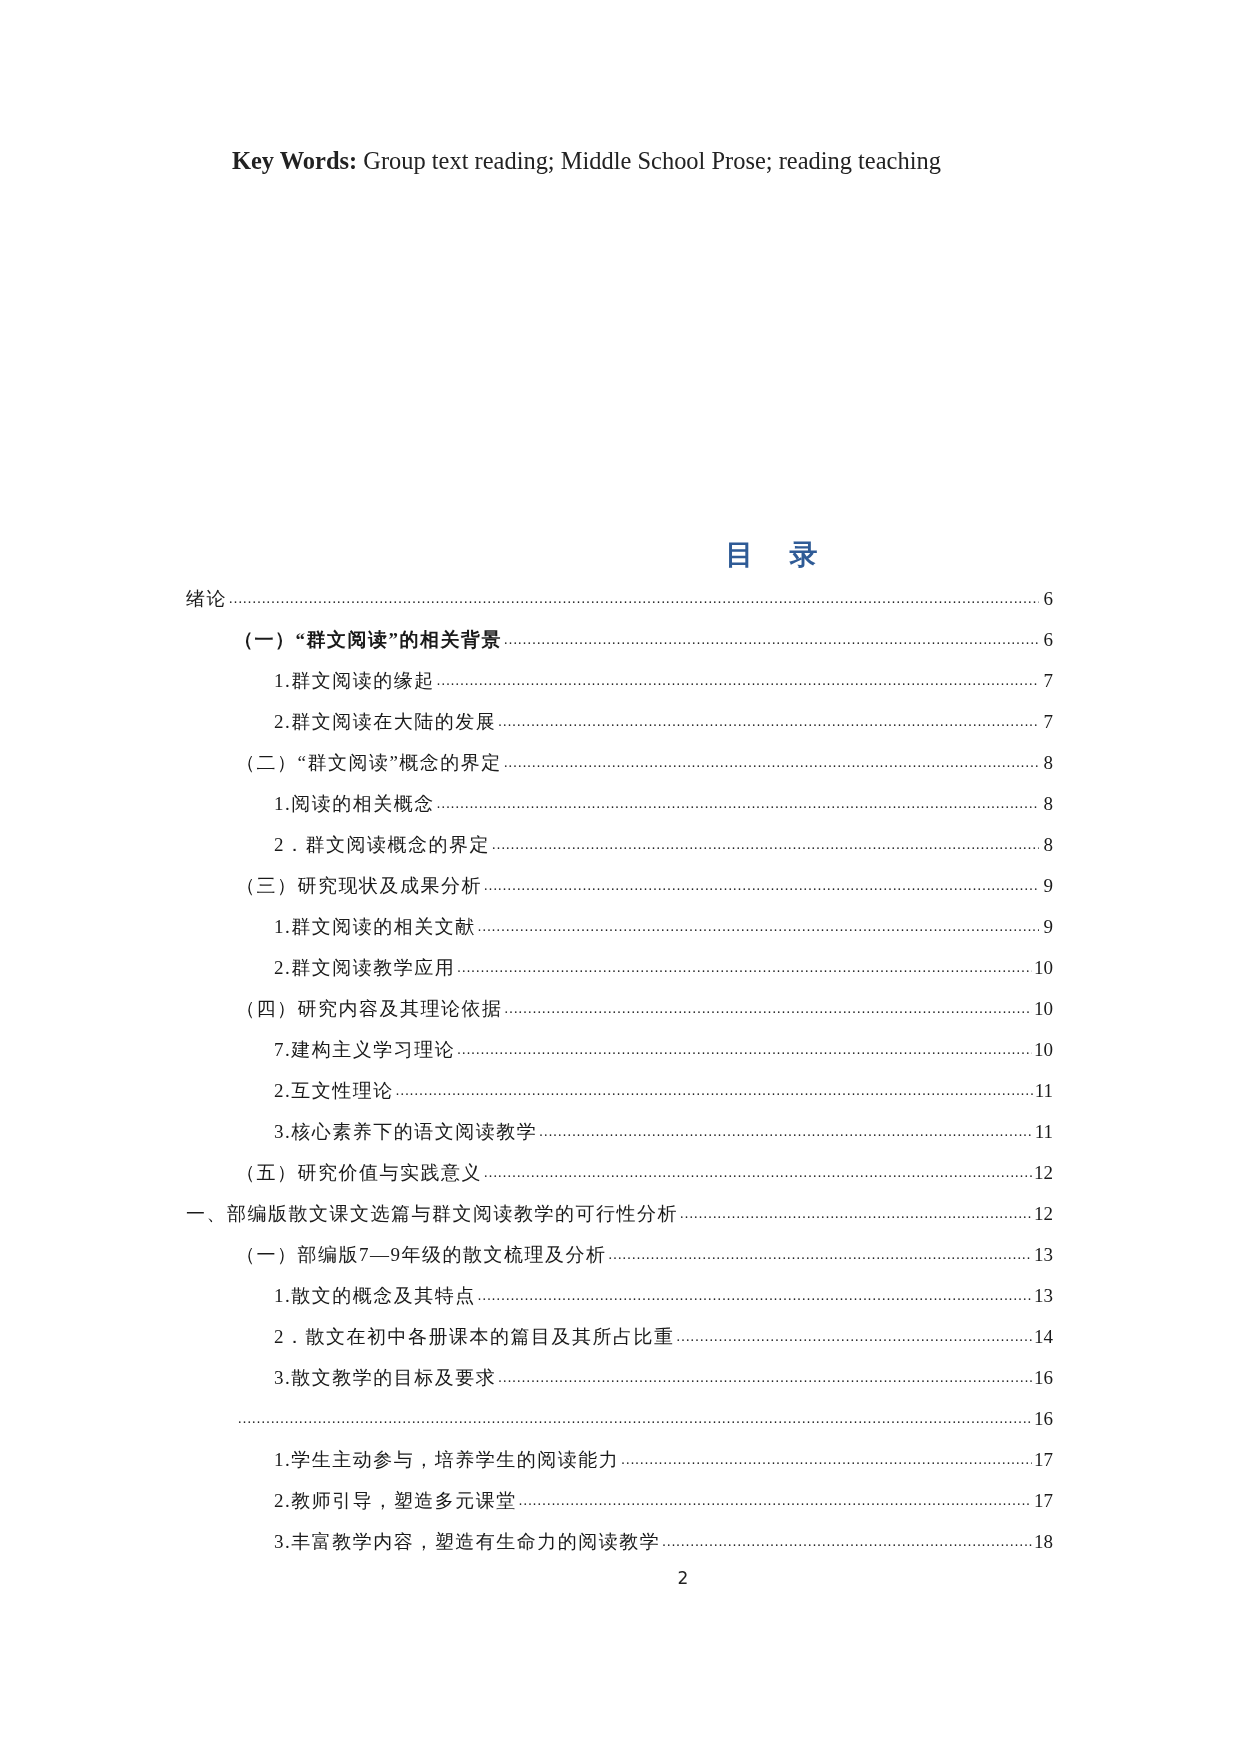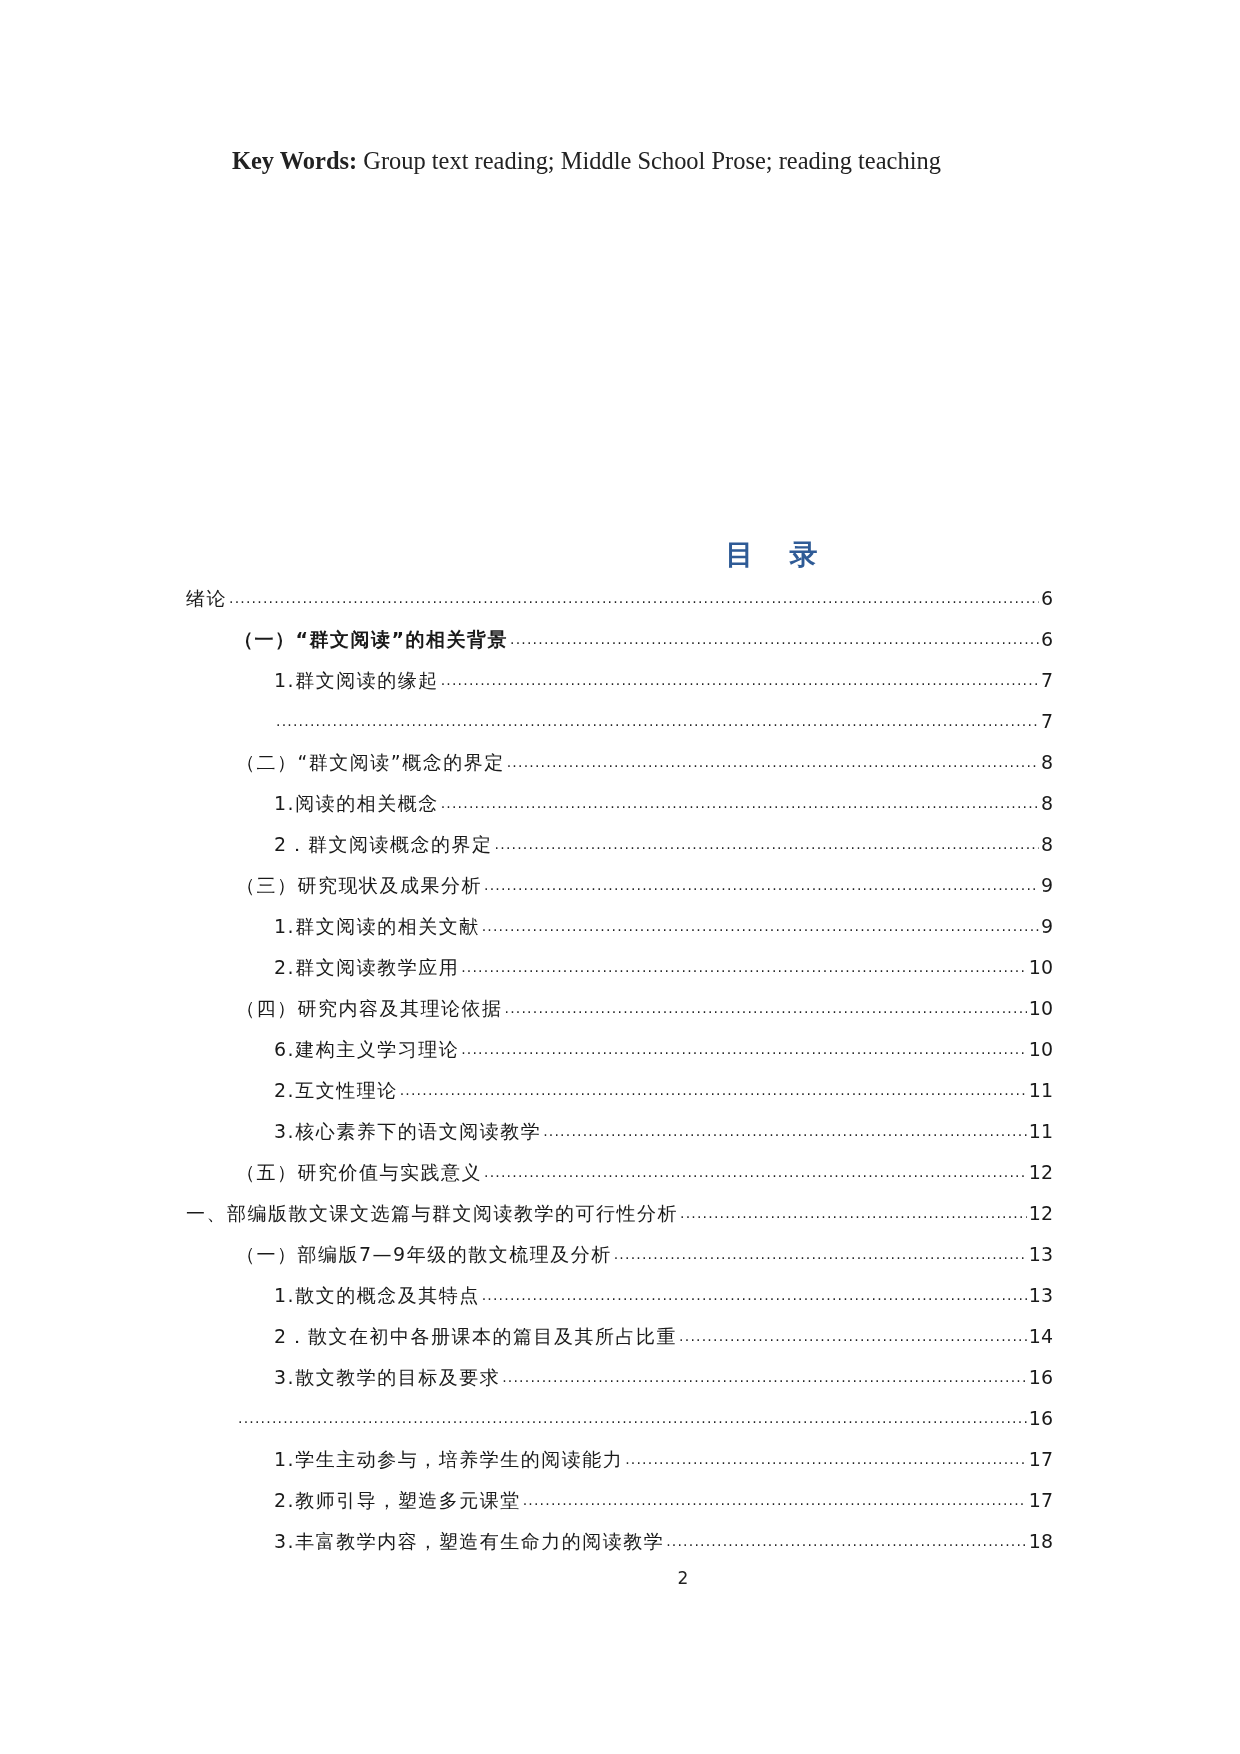--- a/index.html
+++ b/index.html
@@ -2,21 +2,21 @@
 <html><head>
   <meta charset="utf-8">
   <style>
     html, body { margin: 0; padding: 0; background: #ffffff; }
     body { width: 1240px; height: 1754px; position: relative; overflow: hidden; font-family: "DejaVu Sans", sans-serif; color: #111; }
     .keywords { position: absolute; left: 232px; top: 146px; font-family: "Liberation Serif", "DejaVu Serif", serif; font-size: 26px; color: #222; white-space: nowrap; transform: scaleX(0.94); transform-origin: left center; }
     .keywords .kw-label { font-weight: bold; }
     .toc-title { position: absolute; left: 0; width: 1545px; top: 536px; text-align: center; font-family: "DejaVu Sans", sans-serif; font-weight: bold; font-size: 28px; color: #2f5b96; letter-spacing: 2px; }
     .toc-title .gap { display: inline-block; width: 34px; }
     .toc { position: absolute; left: 186px; top: 578px; width: 867px; }
-    .toc-row { display: flex; align-items: flex-end; height: 41px; line-height: 41px; font-size: 19px; color: #1a1a1a; }
+    .toc-row { display: flex; align-items: flex-end; height: 41px; line-height: 41px; font-size: 19px; color: #1a1a1a; font-family: Liberation Serif, serif; }
     .toc-row .label { white-space: nowrap; letter-spacing: 1.5px; }
     .toc-row .leader { flex: 1; overflow: hidden; white-space: nowrap; margin: 0 2px; color: #222; font-size: 14px; letter-spacing: 1.2px; }
     .toc-row .leader::before { content: "............................................................................................................................................................................................................................................................"; }
     .toc-row .page { white-space: nowrap; font-size: 19px; text-align: right; min-width: 12px; }
     .lvl-0 { padding-left: 0; }
     .lvl-1b { padding-left: 8px; margin-left: 40px; }
     .lvl-1b .label { font-weight: bold; }
     .lvl-1 { padding-left: 50px; }
     .lvl-2 { padding-left: 88px; }
     .footer-page { position: absolute; left: 0; width: 1366px; top: 1568px; text-align: center; font-size: 17px; color: #222; }
@@ -42,20 +42,21 @@
       <span class="label">（一）“群文阅读”的相关背景</span>
       <span class="leader"></span>
       <span class="page">6</span>
     </div>
     <div class="toc-row lvl-2">
       <span class="label">1.群文阅读的缘起</span>
       <span class="leader"></span>
       <span class="page">7</span>
     </div>
     <div class="toc-row lvl-2">
+      <span class="label">2.群文阅读在大陆的发展</span>
       <span class="leader"></span>
       <span class="page">7</span>
     </div>
     <div class="toc-row lvl-1">
       <span class="label">（二）“群文阅读”概念的界定</span>
       <span class="leader"></span>
       <span class="page">8</span>
     </div>
     <div class="toc-row lvl-2">
       <span class="label">1.阅读的相关概念</span>
@@ -81,21 +82,21 @@
       <span class="label">2.群文阅读教学应用</span>
       <span class="leader"></span>
       <span class="page">10</span>
     </div>
     <div class="toc-row lvl-1">
       <span class="label">（四）研究内容及其理论依据</span>
       <span class="leader"></span>
       <span class="page">10</span>
     </div>
     <div class="toc-row lvl-2">
-      <span class="label">6.建构主义学习理论</span>
+      <span class="label">7.建构主义学习理论</span>
       <span class="leader"></span>
       <span class="page">10</span>
     </div>
     <div class="toc-row lvl-2">
       <span class="label">2.互文性理论</span>
       <span class="leader"></span>
       <span class="page">11</span>
     </div>
     <div class="toc-row lvl-2">
       <span class="label">3.核心素养下的语文阅读教学</span>

